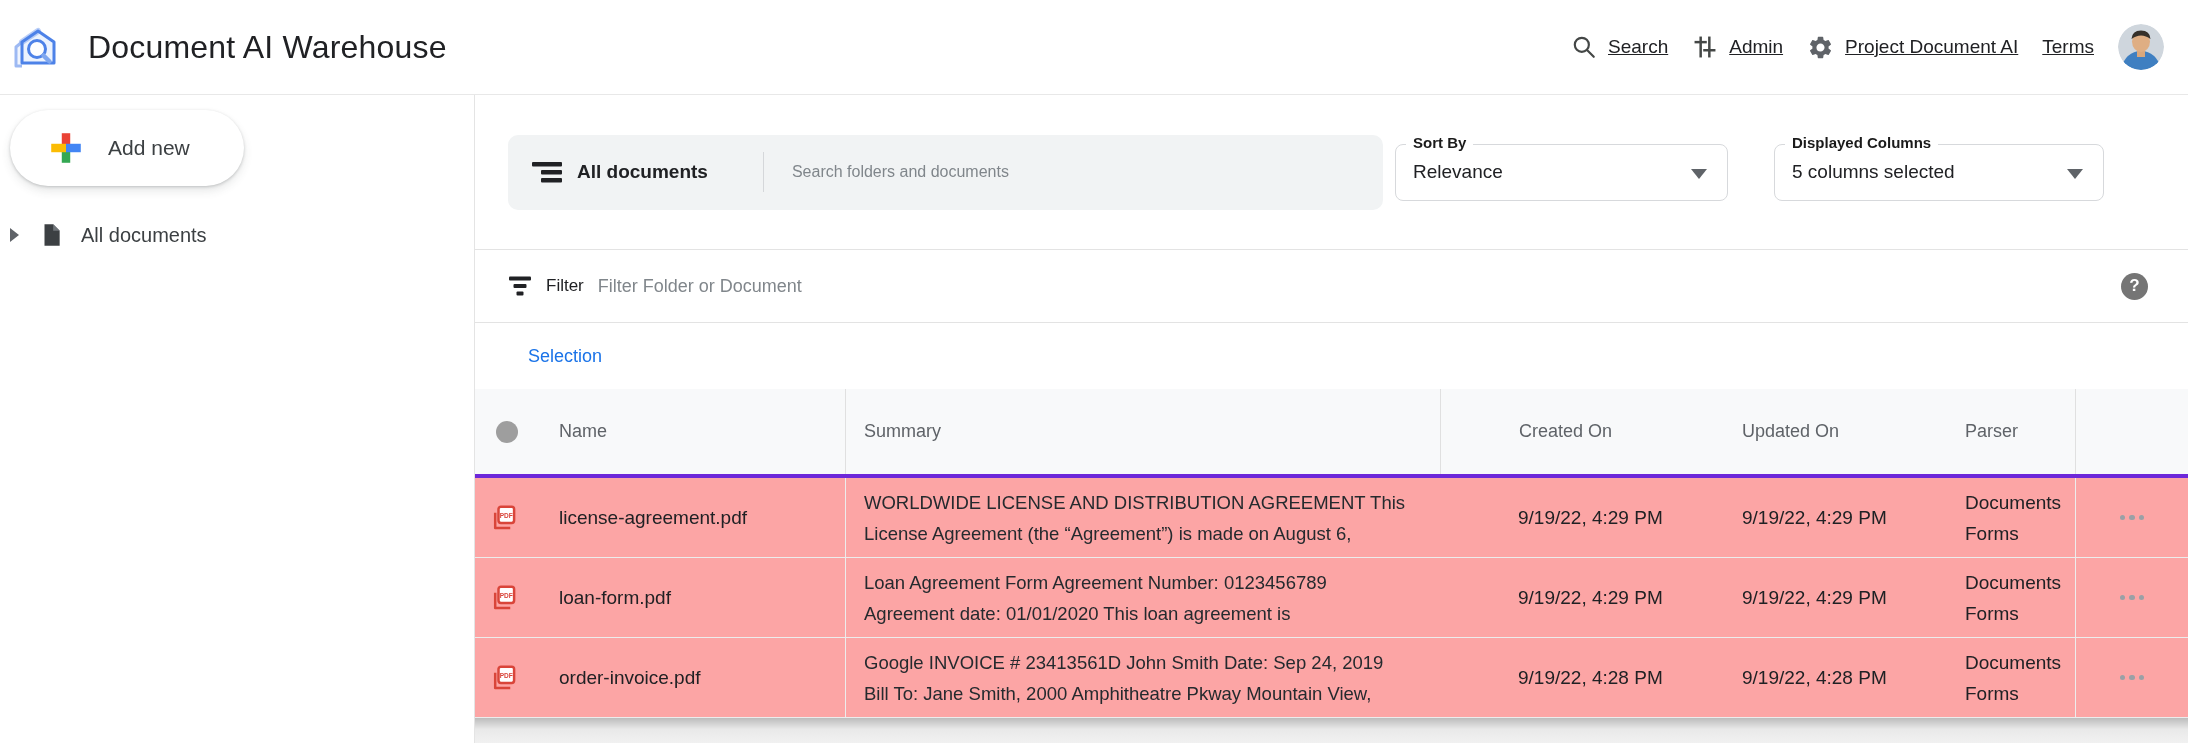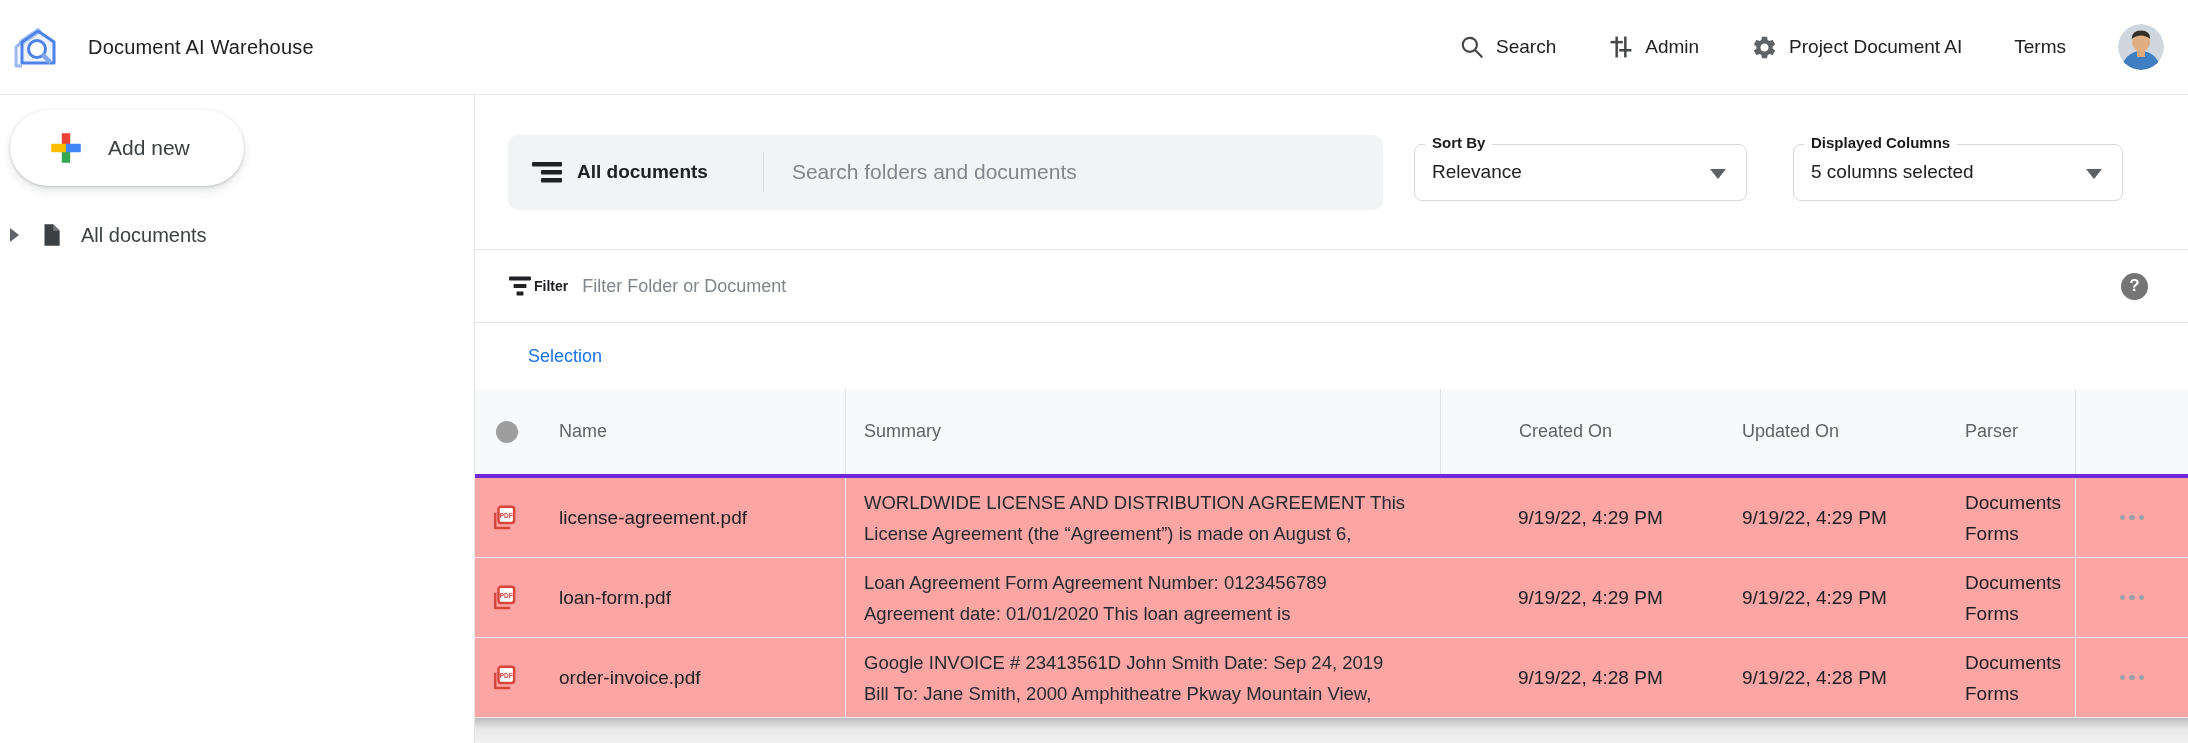--- a/index.html
+++ b/index.html
@@ -4,22 +4,22 @@
 <style>
   * { margin:0; padding:0; box-sizing:border-box; }
   html,body { background:#fff; }
   .app {
     position:relative; width:2188px; height:743px; overflow:hidden;
     font-family:"Liberation Sans","DejaVu Sans",sans-serif; color:#202124; background:#fff;
   }
   
   .topbar { height:95px; display:flex; align-items:center; padding:0 24px 0 11px; border-bottom:1px solid #e8e8e8; background:#fff; }
   .logo { width:50px; height:50px; flex:0 0 auto; }
-  .app-title { margin-left:27px; font-size:20px; font-weight:400; color:#202124; letter-spacing:.2px;text-align:center; }
-  .topnav { margin-left:auto; display:flex; align-items:center; gap:52px; }
+  .app-title { margin-left:27px; font-size:32px; font-weight:400; color:#202124; letter-spacing:.2px;text-align:center; }
+  .topnav { margin-left:auto; display:flex; align-items:center; gap:24px;text-decoration:underline; }
   .navitem { display:flex; align-items:center; gap:11px; cursor:pointer; }
   .navitem .lbl { font-size:19px; font-weight:500; color:#202124; }
   .navitem svg { display:block; }
   .avatar { width:46px; height:46px; border-radius:50%; overflow:hidden; flex:0 0 auto; cursor:pointer; }
   
   .content { display:flex; height:648px; }
   .sidebar { width:475px; flex:0 0 auto; background:#fff; border-right:1px solid #e4e4e4; padding-top:15px; }
   .addnew {
     margin-left:10px; width:234px; height:76px; background:#fff; border:none; border-radius:40px;
     display:flex; align-items:center; padding-left:37px; gap:23px; cursor:pointer;
@@ -29,31 +29,31 @@
   .tree-item { margin-top:36px; display:flex; align-items:center; padding-left:10px; cursor:pointer; }
   .tree-caret { width:0; height:0; border-top:7px solid transparent; border-bottom:7px solid transparent; border-left:9px solid #5f6368; margin-right:19px; }
   .tree-item .lbl { margin-left:17px; font-size:20px; color:#3c4043; }
   
   .main { flex:1; display:flex; flex-direction:column; background:#fff; }
   .toolbar { height:154px; flex:0 0 auto; display:flex; align-items:center; padding-left:33px; }
   .searchpill { width:875px; height:75px; background:#f1f3f4; border-radius:10px; display:flex; align-items:center; padding:0 20px 0 24px; }
   .scope-tab { display:flex; align-items:center; gap:15px; cursor:pointer; }
   .scope-tab .lbl { font-size:19px; font-weight:700; color:#202124; white-space:nowrap; }
   .pill-divider { width:1px; height:40px; background:#d5d7da; margin:0 0 0 55px; }
-  .search-input { flex:1; margin-left:28px; border:none; outline:none; background:transparent; font-family:inherit; font-size:21px; color:#1d4ed8; }
+  .search-input { flex:1; margin-left:28px; border:none; outline:none; background:transparent; font-family:inherit; font-size:16px; color:#1d4ed8; }
   .search-input::placeholder { color:#80868b; }
   .mat-select { position:relative; height:57px; border:1px solid #d7d9dc; border-radius:8px; background:#fff; display:flex; align-items:center; padding:0 20px 0 17px; cursor:pointer; }
-  .mat-select.sort { width:333px; margin-left:31px; }
+  .mat-select.sort { width:333px; margin-left:12px; }
   .mat-select.cols { width:330px; margin-left:46px; }
   .mat-select .flabel { position:absolute; top:-11px; left:10px; background:#fff; padding:0 7px; font-size:15px; font-weight:700; color:#1b1b1b; white-space:nowrap; }
   .mat-select .value { font-size:19px; color:#202124; white-space:nowrap; }
   .caret { width:0; height:0; border-left:8px solid transparent; border-right:8px solid transparent; border-top:10px solid #5f6368; margin-left:auto; margin-top:4px; }
   
   .filter-row { height:74px; flex:0 0 auto; border-top:1px solid #e3e3e3; border-bottom:1px solid #e3e3e3; display:flex; align-items:center; padding:0 40px 0 33px; }
-  .filter-row .flabel { margin-left:2px; font-size:14px; font-weight:700; color:#202124; }
+  .filter-row .flabel { margin-left:14px; font-size:17px; font-weight:400; color:#202124; }
   .filter-input { flex:1; margin-left:14px; border:none; outline:none; background:transparent; font-family:inherit; font-size:18px; color:#202124; }
   .filter-input::placeholder { color:#80868b; }
   .help-btn { width:27px; height:27px; border-radius:50%; background:#757575; color:#fff; font-size:17px; font-weight:700; display:flex; align-items:center; justify-content:center; cursor:pointer; flex:0 0 auto; }
   
   .selection-row { height:66px; flex:0 0 auto; display:flex; align-items:center; padding-left:53px; }
   .selection-link { font-size:18px; font-weight:500; color:#1a73e8; cursor:pointer; }
   
   .grid-row { display:grid; grid-template-columns:70px 300px 595px 272px 224px 139px 1fr; align-items:center; }
   .thead { height:89px; background:#f8f9fa; border-bottom:4px solid #6d28d9; color:#5f6368; font-size:18px; }
   .thead .c-sum, .thead .c-created, .thead .c-actions { border-left:1px solid #e0e0e0; height:100%; display:flex; align-items:center; }

